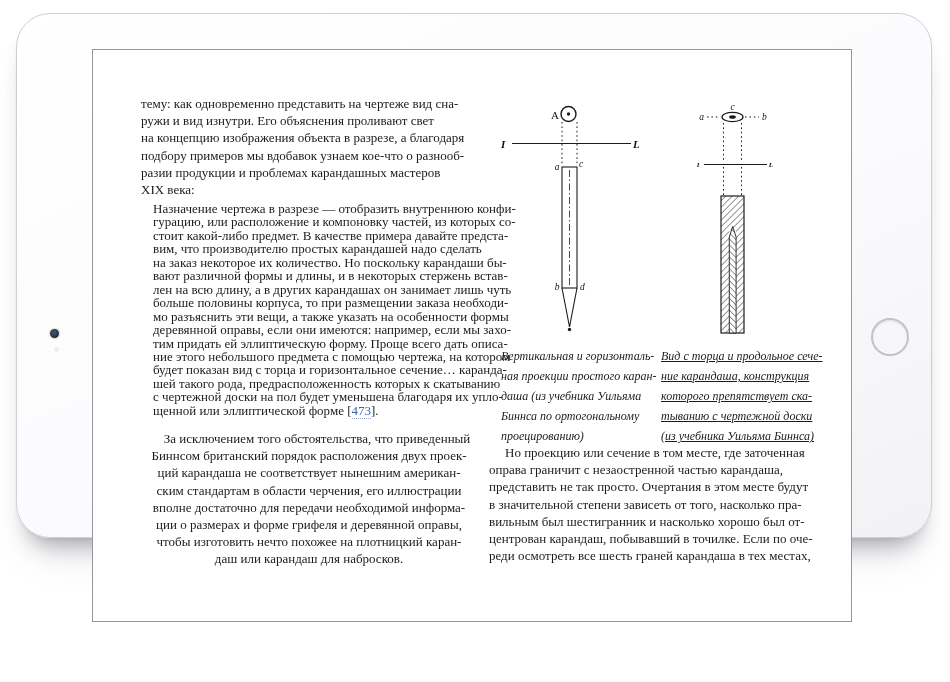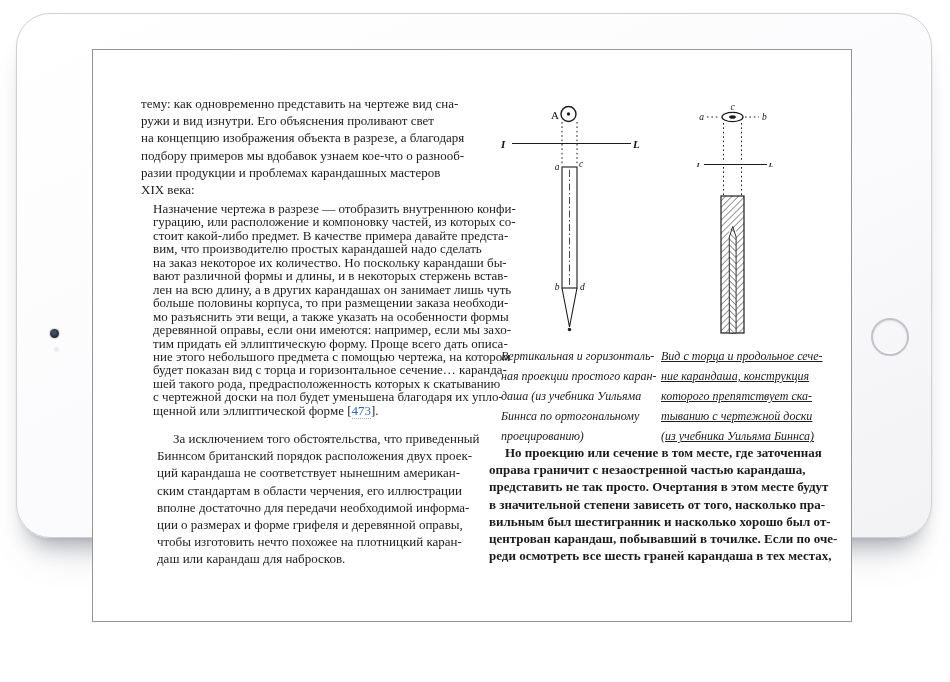--- a/index.html
+++ b/index.html
@@ -85,21 +85,21 @@
 больше половины корпуса, то при размещении заказа необходи-
 мо разъяснить эти вещи, а также указать на особенности формы
 деревянной оправы, если они имеются: например, если мы захо-
 тим придать ей эллиптическую форму. Проще всего дать описа-
 ние этого небольшого предмета с помощью чертежа, на котором
 будет показан вид с торца и горизонтальное сечение… каранда-
 шей такого рода, предрасположенность которых к скатыванию
 с чертежной доски на пол будет уменьшена благодаря их упло-
 щенной или эллиптической форме [</span><span class="footnote-link">473</span><span>].</span></div>
 
-    <div class="abs body-text indent1" style="left:64px; top:380px; width:336px;">За исключением того обстоятельства, что приведенный
+    <div class="abs body-text indent1" style="left:48px; top:380px; width:336px;text-align:center;">За исключением того обстоятельства, что приведенный
 Биннсом британский порядок расположения двух проек-
 ций карандаша не соответствует нынешним американ-
 ским стандартам в области черчения, его иллюстрации
 вполне достаточно для передачи необходимой информа-
 ции о размерах и форме грифеля и деревянной оправы,
 чтобы изготовить нечто похожее на плотницкий каран-
 даш или карандаш для набросков.</div>
 
     <svg class="fig" style="left:403px; top:49px;" width="150" height="235">
       <circle class="ink" cx="72.5" cy="15" r="7.5" stroke-width="1.4"></circle>
@@ -164,21 +164,21 @@
 ная проекции простого каран-
 даша (из учебника Уильяма
 Биннса по ортогональному
 проецированию)</div>
     <div class="abs caption" style="left:568px; top:296px; width:164px;text-decoration:underline;">Вид с торца и продольное сече-
 ние карандаша, конструкция
 которого препятствует ска-
 тыванию с чертежной доски
 (из учебника Уильяма Биннса)</div>
 
-    <div class="abs body-text indent1" style="left:396px; top:394px; width:340px;font-weight:bold;">Но проекцию или сечение в том месте, где заточенная
+    <div class="abs body-text indent1" style="left:396px; top:394px; width:340px;">Но проекцию или сечение в том месте, где заточенная
 оправа граничит с незаостренной частью карандаша,
 представить не так просто. Очертания в этом месте будут
 в значительной степени зависеть от того, насколько пра-
 вильным был шестигранник и насколько хорошо был от-
 центрован карандаш, побывавший в точилке. Если по оче-
 реди осмотреть все шесть граней карандаша в тех местах,</div>
 
   </div>
 </div>
 

